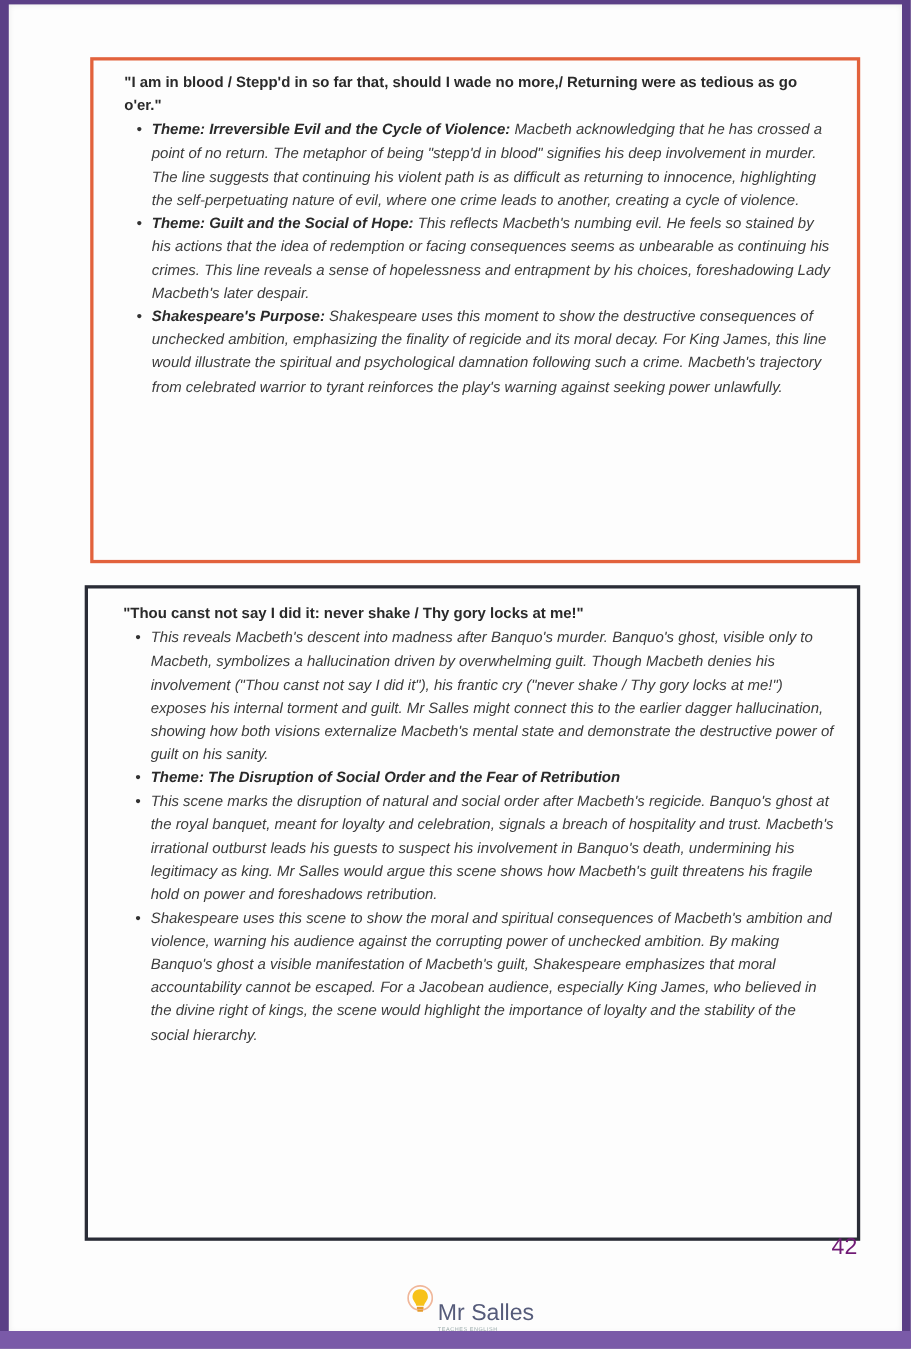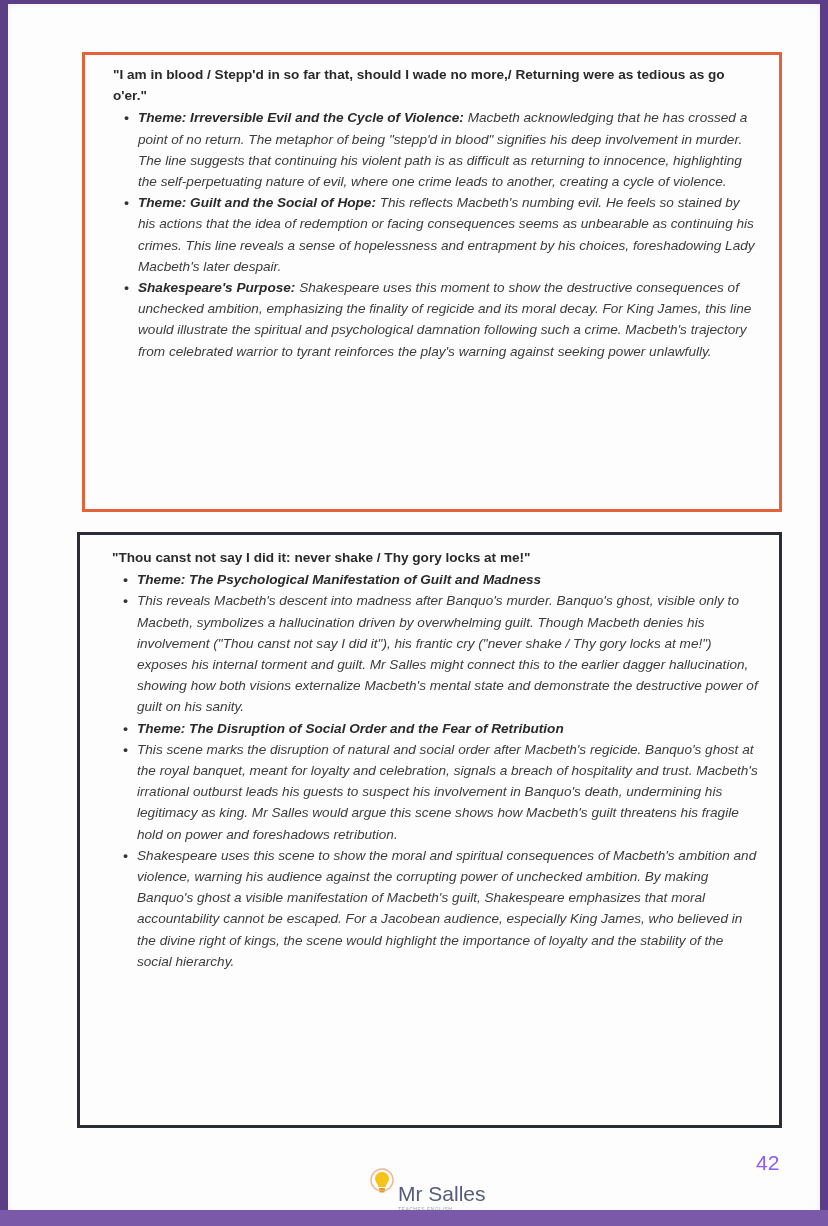--- a/index.html
+++ b/index.html
@@ -55,42 +55,41 @@
     .theme { font-weight: bold; color: #2a2a2a; }
     .footer-logo {
       position: absolute; left: 362px; top: 1148px;
       display: flex; align-items: center;
     }
     .bulb { width: 24px; height: 28px; margin-right: 4px; }
     .logo-text { display: flex; flex-direction: column; }
     .logo-name { font-size: 21px; color: #555b7a; line-height: 22px; margin-top: 31px; }
     .logo-sub { font-size: 5px; color: #9aa; letter-spacing: 0.5px; margin-top: 1px; }
     .page-number {
-      position: absolute; left: 748px; top: 1147px;
-      font-size: 21px; color: #8b5cf6;
+      position: absolute; left: 748px; top: 1118px;
+      font-size: 21px; color: #701a75;
     }
   </style>
 </head>
 <body>
 
 <div class="page">
 
   <div class="box box-red">
     <p class="quote">"I am in blood / Stepp'd in so far that, should I wade no more,/ Returning were as tedious as go o'er."</p>
     <ul>
       <li><span class="theme">Theme: Irreversible Evil and the Cycle of Violence:</span><span> Macbeth acknowledging that he has crossed a point of no return. The metaphor of being "stepp'd in blood" signifies his deep involvement in murder. The line suggests that continuing his violent path is as difficult as returning to innocence, highlighting the self-perpetuating nature of evil, where one crime leads to another, creating a cycle of violence.</span></li>
       <li><span class="theme">Theme: Guilt and the Social of Hope:</span><span> This reflects Macbeth's numbing evil. He feels so stained by his actions that the idea of redemption or facing consequences seems as unbearable as continuing his crimes. This line reveals a sense of hopelessness and entrapment by his choices, foreshadowing Lady Macbeth's later despair.</span></li>
       <li><span class="theme">Shakespeare's Purpose:</span><span> Shakespeare uses this moment to show the destructive consequences of unchecked ambition, emphasizing the finality of regicide and its moral decay. For King James, this line would illustrate the spiritual and psychological damnation following such a crime. Macbeth's trajectory from celebrated warrior to tyrant reinforces the play's warning against seeking power unlawfully.</span></li>
     </ul>
   </div>
 
   <div class="box box-black">
     <p class="quote">"Thou canst not say I did it: never shake / Thy gory locks at me!"</p>
     <ul>
-      <li><span class="theme">Theme: The Psychological Manifestation of Guilt and Madness</span></li>
       <li><span>This reveals Macbeth's descent into madness after Banquo's murder. Banquo's ghost, visible only to Macbeth, symbolizes a hallucination driven by overwhelming guilt. Though Macbeth denies his involvement ("Thou canst not say I did it"), his frantic cry ("never shake / Thy gory locks at me!") exposes his internal torment and guilt. Mr Salles might connect this to the earlier dagger hallucination, showing how both visions externalize Macbeth's mental state and demonstrate the destructive power of guilt on his sanity.</span></li>
       <li><span class="theme">Theme: The Disruption of Social Order and the Fear of Retribution</span></li>
       <li><span>This scene marks the disruption of natural and social order after Macbeth's regicide. Banquo's ghost at the royal banquet, meant for loyalty and celebration, signals a breach of hospitality and trust. Macbeth's irrational outburst leads his guests to suspect his involvement in Banquo's death, undermining his legitimacy as king. Mr Salles would argue this scene shows how Macbeth's guilt threatens his fragile hold on power and foreshadows retribution.</span></li>
       <li><span>Shakespeare uses this scene to show the moral and spiritual consequences of Macbeth's ambition and violence, warning his audience against the corrupting power of unchecked ambition. By making Banquo's ghost a visible manifestation of Macbeth's guilt, Shakespeare emphasizes that moral accountability cannot be escaped. For a Jacobean audience, especially King James, who believed in the divine right of kings, the scene would highlight the importance of loyalty and the stability of the social hierarchy.</span></li>
     </ul>
   </div>
 
   <div class="footer-logo">
     <svg class="bulb" viewBox="0 0 24 28">
       <circle cx="12" cy="12" r="11" fill="none" stroke="#f0b79a" stroke-width="1.5"></circle>

